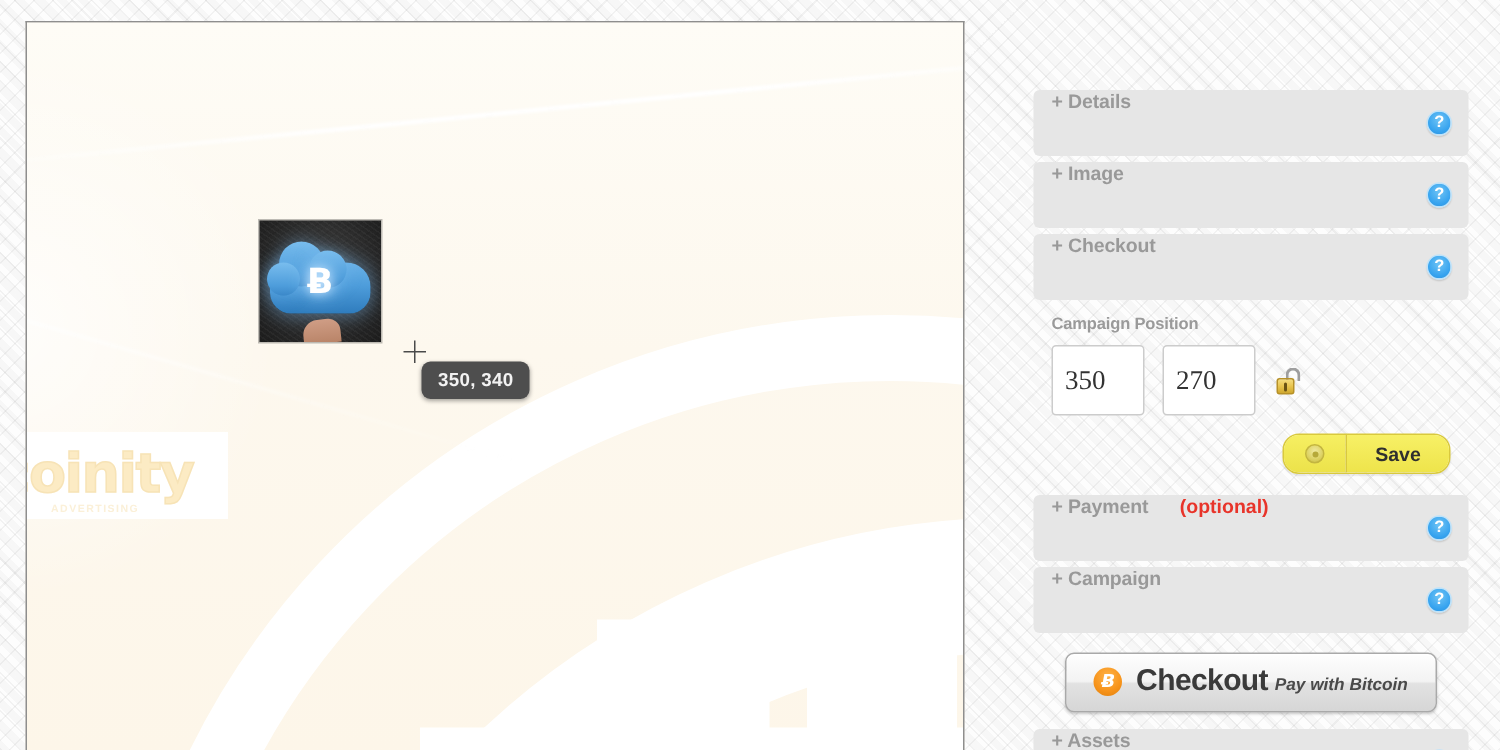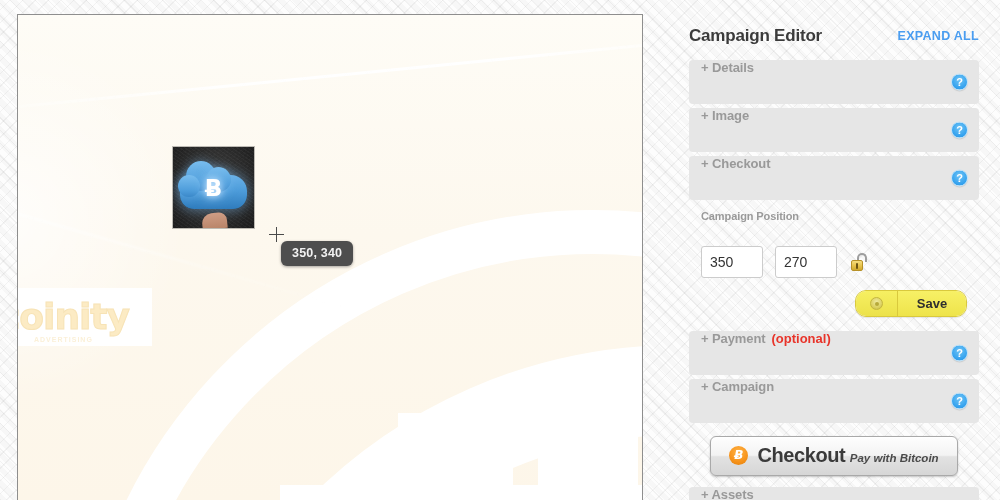--- a/index.html
+++ b/index.html
@@ -287,21 +287,21 @@
   .section .sec-label {
     font-size: 13px;
     font-weight: bold;
     color: #999999;
     letter-spacing: -0.1px;
   }
   .section .sec-optional {
     font-size: 13px;
     font-weight: bold;
     color: #e8342a;
-    margin-left: 6px;
+    margin-left: 21px;
   }
 
   .help-icon {
     position: absolute;
     right: 11px;
     top: 50%;
     transform: translateY(-50%);
     width: 17px;
     height: 17px;
     border-radius: 50%;
@@ -320,36 +320,36 @@
   .section-body {
     position: relative;
     background: transparent;
     padding: 6px 12px 10px;
     margin-bottom: 4px;
   }
   .field-label {
     font-size: 11px;
     font-weight: bold;
     color: #9a9a9a;
-    margin-bottom: 24px;
+    margin-bottom: 8px;
     letter-spacing: -0.1px;
   }
   .pos-row {
     display: flex;
     align-items: center;
     gap: 12px;
   }
   .pos-input {
     width: 62px;
-    height: 32px;
+    height: 47px;
     border: 1px solid #cccccc;
     border-radius: 3px;
     background: #ffffff;
-    font-family: Liberation Sans, sans-serif;
-    font-size: 14px;
+    font-family: Liberation Serif, serif;
+    font-size: 18px;
     color: #333333;
     padding: 0 8px;
     outline: none;
   }
   .lock-icon {
     position: relative;
     width: 16px;
     height: 18px;
     margin-left: 2px;
     cursor: pointer;
@@ -510,24 +510,20 @@
       <div class="hand"></div>
     </div>
 
     <div id="crosshair"></div>
     <div id="coord-tip">350, 340</div>
   </div>
 </div>
 
 <div id="editor">
 
-  <div id="editor-header">
-    <div id="editor-title">Campaign Editor</div>
-    <div id="expand-all">EXPAND ALL</div>
-  </div>
 
   <div id="section-list">
 
     <div class="section">
       <span class="sec-label">+ Details</span>
       <span class="help-icon">?</span>
     </div>
 
     <div class="section">
       <span class="sec-label">+ Image</span>

